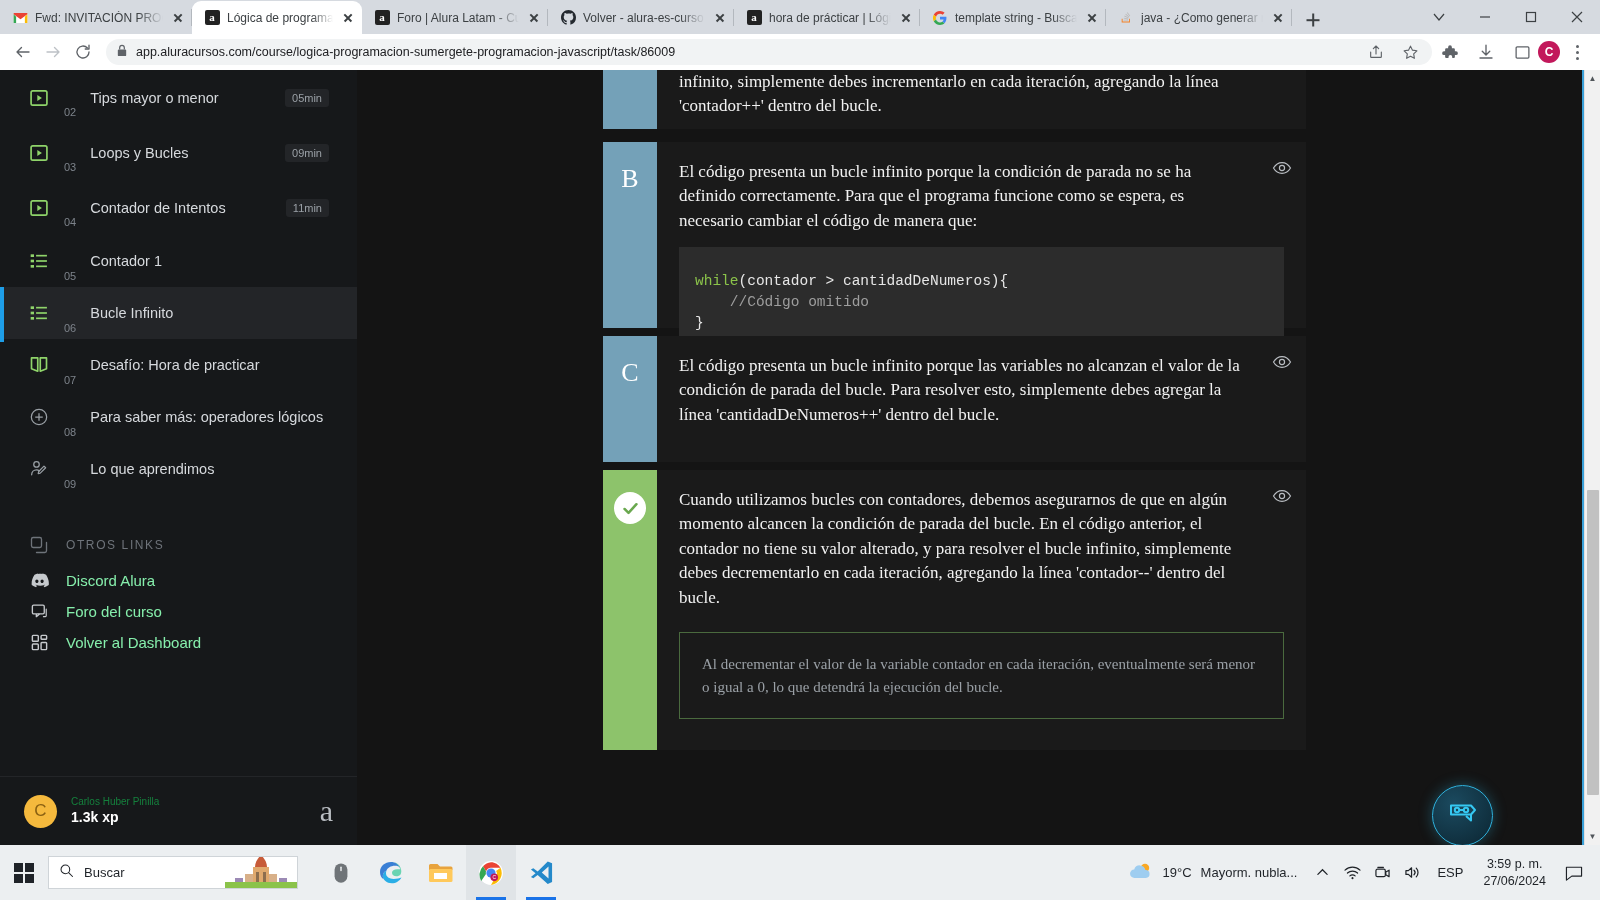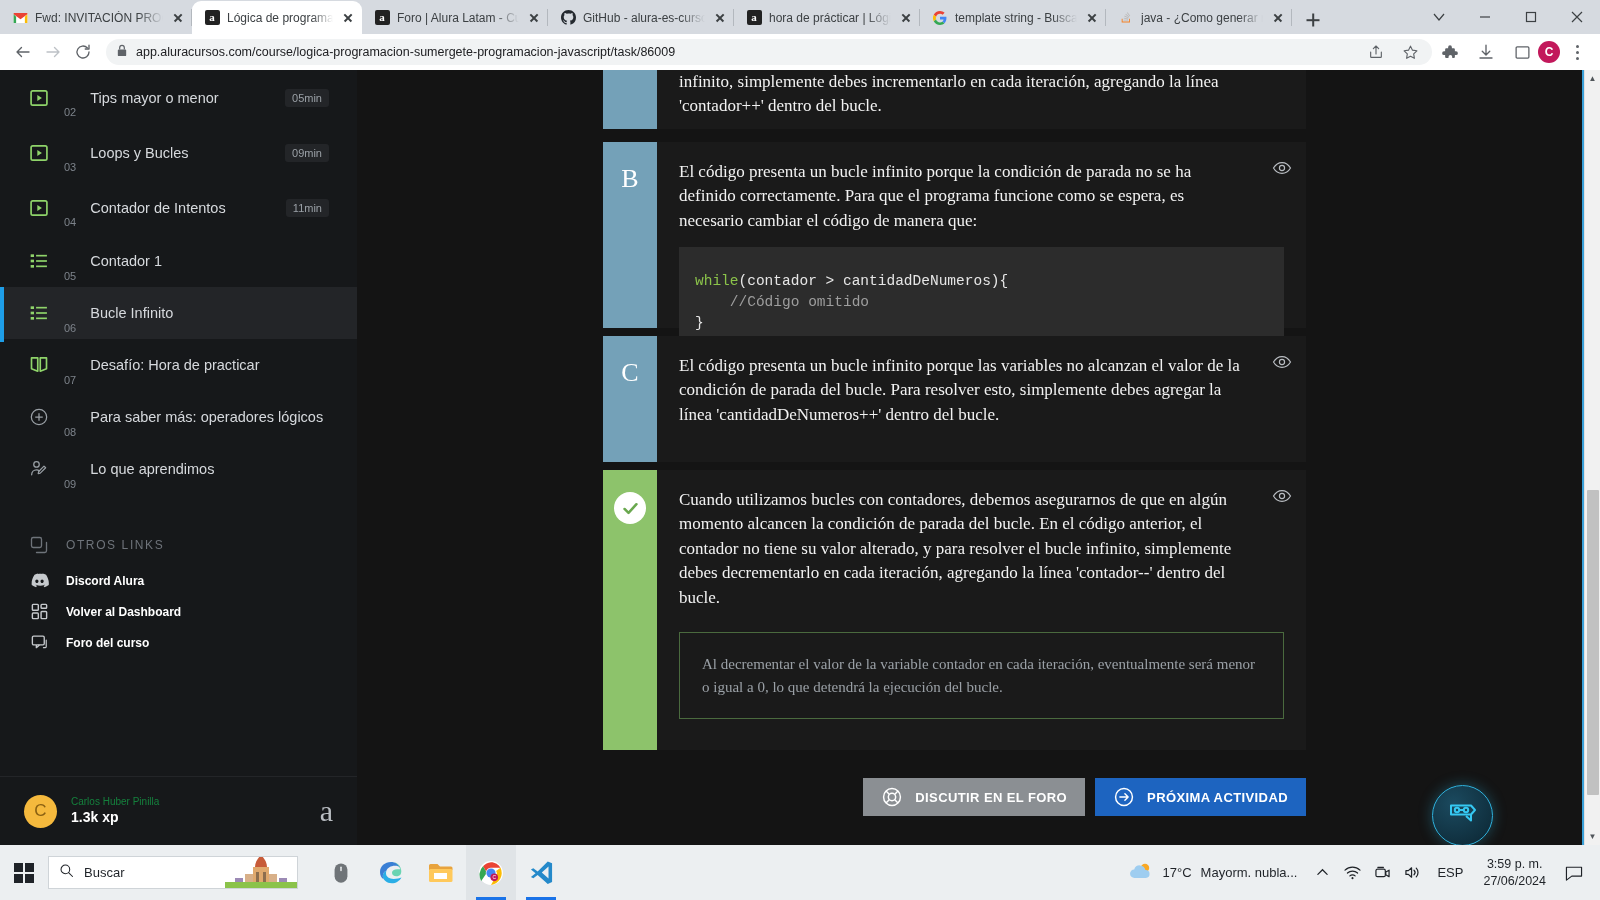--- a/index.html
+++ b/index.html
@@ -109,21 +109,21 @@
   .nav-dur {
     position:absolute; right:28px; top:50%; transform:translateY(-50%);
     background:#232528; color:#9aa0a6; font-size:11px; padding:3px 7px; border-radius:3px;
   }
 
   .links-head {
     display:flex; align-items:center; gap:16px; padding-left:28px; height:40px; margin-top:30px;
   }
   .links-head .lbl { color:#6e737a; font-size:12px; letter-spacing:1.6px; }
   .link-item { display:flex; align-items:center; gap:16px; padding-left:28px; height:31px; }
-  .link-item .lbl { color:#ffffff; font-size:12px;font-weight:bold; }
+  .link-item .lbl { color:#86efac; font-size:15px; }
   .link-ico { width:22px; height:22px; flex:0 0 22px; display:flex; align-items:center; justify-content:center; color:#c6c9cd; }
 
   .modo-claro {
     position:absolute; left:28px; top:610px; width:110px; height:66px;
     border:1px solid #3a3d42; border-radius:5px;
     display:flex; flex-direction:column; align-items:center; justify-content:center; gap:8px;
   }
   .modo-claro .lbl { color:#fff; font-size:11.5px; font-weight:bold; letter-spacing:.4px; }
 
   .userbar {
@@ -262,21 +262,21 @@
       <span class="tab-close"></span>
       <i class="tsep"></i>
     </div>
 
     <div class="tab" style="width:186px">
       <span class="tab-fav">
         <svg width="15" height="15" viewBox="0 0 16 16">
             <path fill="#24292f" d="M8 0C3.58 0 0 3.58 0 8c0 3.54 2.29 6.53 5.47 7.59.4.07.55-.17.55-.38 0-.19-.01-.82-.01-1.49-2.01.37-2.53-.49-2.69-.94-.09-.23-.48-.94-.82-1.13-.28-.15-.68-.52-.01-.53.63-.01 1.08.58 1.23.82.72 1.21 1.87.87 2.33.66.07-.52.28-.87.51-1.07-1.78-.2-3.64-.89-3.64-3.95 0-.87.31-1.59.82-2.15-.08-.2-.36-1.02.08-2.12 0 0 .67-.21 2.2.82a7.4 7.4 0 0 1 2-.27c.68 0 1.36.09 2 .27 1.53-1.04 2.2-.82 2.2-.82.44 1.1.16 1.92.08 2.12.51.56.82 1.27.82 2.15 0 3.07-1.87 3.75-3.65 3.95.29.25.54.73.54 1.48 0 1.07-.01 1.93-.01 2.2 0 .21.15.46.55.38A8.01 8.01 0 0 0 16 8c0-4.42-3.58-8-8-8z"></path>
           </svg>
       </span>
-      <span class="tab-title">GitHub - alura-es-curso</span>
+      <span class="tab-title">Volver - alura-es-curso</span>
       <span class="tab-close"></span>
       <i class="tsep"></i>
     </div>
 
     <div class="tab" style="width:186px">
       <span class="tab-fav">
           <span class="fav-alura">a</span>
         </span>
       <span class="tab-title">hora de prácticar | Lógi</span>
       <span class="tab-close"></span>
@@ -520,38 +520,38 @@
           <svg width="19" height="19" viewBox="0 0 24 18">
               <path fill="currentColor" d="M20.3 1.6A18.2 18.2 0 0 0 15.8.2l-.3.6c-1.7-.3-3.4-.3-5.1 0L10.2.2A18.2 18.2 0 0 0 5.7 1.6C2.6 6.1 1.7 10.5 2.2 14.8a18.4 18.4 0 0 0 5.5 2.8l1.2-1.9c-.7-.2-1.3-.5-1.9-.9l.5-.4c3.5 1.6 7.4 1.6 10.9 0l.5.4c-.6.4-1.2.7-1.9.9l1.2 1.9a18.4 18.4 0 0 0 5.5-2.8c.6-5-.9-9.3-3.4-13.2zM8.7 12.2c-1.1 0-2-1-2-2.3s.9-2.3 2-2.3 2 1 2 2.3-.9 2.3-2 2.3zm6.6 0c-1.1 0-2-1-2-2.3s.9-2.3 2-2.3 2 1 2 2.3-.9 2.3-2 2.3z"></path>
             </svg>
         </span>
         <span class="lbl">Discord Alura</span>
       </div>
 
       <div class="link-item">
         <span class="link-ico">
           <svg width="19" height="19" viewBox="0 0 24 24">
+              <rect x="3" y="4" width="15" height="11" rx="1.6" stroke="currentColor" stroke-width="1.7" fill="none"></rect>
+              <path d="M8 15v3.5L12 15" stroke="currentColor" stroke-width="1.7" fill="none" stroke-linejoin="round"></path>
+              <path d="M20.5 9v8.5c0 .6-.4 1-1 1H17" stroke="currentColor" stroke-width="1.5" fill="none" stroke-linecap="round"></path>
+            </svg>
+        </span>
+        <span class="lbl">Foro del curso</span>
+      </div>
+
+      <div class="link-item">
+        <span class="link-ico">
+          <svg width="19" height="19" viewBox="0 0 24 24">
               <rect x="3" y="3" width="7.5" height="7.5" rx="1" stroke="currentColor" stroke-width="1.8" fill="none"></rect>
               <rect x="14" y="3" width="7" height="5" rx="1" stroke="currentColor" stroke-width="1.8" fill="none"></rect>
               <rect x="3" y="14" width="7.5" height="7" rx="1" stroke="currentColor" stroke-width="1.8" fill="none"></rect>
               <rect x="14" y="12" width="7" height="9" rx="1" stroke="currentColor" stroke-width="1.8" fill="none"></rect>
             </svg>
         </span>
         <span class="lbl">Volver al Dashboard</span>
-      </div>
-
-      <div class="link-item">
-        <span class="link-ico">
-          <svg width="19" height="19" viewBox="0 0 24 24">
-              <rect x="3" y="4" width="15" height="11" rx="1.6" stroke="currentColor" stroke-width="1.7" fill="none"></rect>
-              <path d="M8 15v3.5L12 15" stroke="currentColor" stroke-width="1.7" fill="none" stroke-linejoin="round"></path>
-              <path d="M20.5 9v8.5c0 .6-.4 1-1 1H17" stroke="currentColor" stroke-width="1.5" fill="none" stroke-linecap="round"></path>
-            </svg>
-        </span>
-        <span class="lbl">Foro del curso</span>
       </div>
     </div>
 
 
     <div class="userbar">
       <div class="avatar">C</div>
       <div>
         <div class="uname">Carlos Huber Pinilla</div>
         <div class="uxp">1.3k xp</div>
       </div>
@@ -616,41 +616,20 @@
           <svg width="20" height="20" viewBox="0 0 24 24">
               <path d="M1.8 12S5.6 5.5 12 5.5 22.2 12 22.2 12 18.4 18.5 12 18.5 1.8 12 1.8 12z" stroke="currentColor" stroke-width="1.4" fill="none"></path>
               <circle cx="12" cy="12" r="3.1" stroke="currentColor" stroke-width="1.4" fill="none"></circle>
             </svg>
         </span>
         <div class="opt-text">Cuando utilizamos bucles con contadores, debemos asegurarnos de que en algún momento alcancen la condición de parada del bucle. En el código anterior, el contador no tiene su valor alterado, y para resolver el bucle infinito, simplemente debes decrementarlo en cada iteración, agregando la línea 'contador--' dentro del bucle.</div>
         <div class="note">Al decrementar el valor de la variable contador en cada iteración, eventualmente será menor o igual a 0, lo que detendrá la ejecución del bucle.</div>
       </div>
     </div>
 
-    <div class="actions">
-      <div class="btn forum">
-        <span class="btn-ico">
-          <svg width="22" height="22" viewBox="0 0 24 24">
-              <circle cx="12" cy="12" r="9.2" stroke="#fff" stroke-width="1.6" fill="none"></circle>
-              <circle cx="12" cy="12" r="4" stroke="#fff" stroke-width="1.6" fill="none"></circle>
-              <path d="M5.5 5.5l3.7 3.7M18.5 5.5l-3.7 3.7M5.5 18.5l3.7-3.7M18.5 18.5l-3.7-3.7" stroke="#fff" stroke-width="1.6"></path>
-            </svg>
-        </span>
-        <span>DISCUTIR EN EL FORO</span>
-      </div>
-      <div class="btn next">
-        <span class="btn-ico">
-          <svg width="22" height="22" viewBox="0 0 24 24">
-              <circle cx="12" cy="12" r="9.2" stroke="#fff" stroke-width="1.6" fill="none"></circle>
-              <path d="M7.5 12h9M13 8.5l3.5 3.5L13 15.5" stroke="#fff" stroke-width="1.6" fill="none" stroke-linecap="round" stroke-linejoin="round"></path>
-            </svg>
-        </span>
-        <span>PRÓXIMA ACTIVIDAD</span>
-      </div>
-    </div>
 
     <div class="chatbubble">
       <span>
         <svg width="34" height="34" viewBox="0 0 34 34">
           <path d="M5 8.5h20l4 4.5-4 4.5H5z" stroke="#35c8f2" stroke-width="2" fill="none" stroke-linejoin="round"></path>
           <path d="M25 17.5v6l-5-4.5" stroke="#35c8f2" stroke-width="2" fill="none" stroke-linejoin="round"></path>
           <circle cx="11" cy="13" r="2.2" stroke="#35c8f2" stroke-width="2" fill="none"></circle>
           <circle cx="20" cy="13" r="2.2" stroke="#35c8f2" stroke-width="2" fill="none"></circle>
           <path d="M13.2 13h4.6" stroke="#35c8f2" stroke-width="2"></path>
         </svg>
@@ -740,21 +719,21 @@
   </div>
 
   <div class="tray">
     <div class="tray-weather">
       <span>
         <svg width="26" height="20" viewBox="0 0 26 20">
             <circle cx="17" cy="7" r="4.2" fill="#f9a825"></circle>
             <path d="M6.5 17a4.3 4.3 0 0 1-.3-8.6A5.8 5.8 0 0 1 17.4 9a3.9 3.9 0 0 1 .4 7.9z" fill="#9ecdf0"></path>
           </svg>
       </span>
-      <span class="t">17°C</span>
+      <span class="t">19°C</span>
       <span class="t">Mayorm. nubla...</span>
     </div>
     <div class="tray-ico">
       <svg width="13" height="13" viewBox="0 0 14 14">
           <path d="M2 9l5-5 5 5" stroke="#1f2328" stroke-width="1.3" fill="none" stroke-linecap="round"></path>
         </svg>
     </div>
     <div class="tray-ico">
       <svg width="17" height="15" viewBox="0 0 18 16">
           <path d="M1 5.5C3.2 3.4 6 2.2 9 2.2s5.8 1.2 8 3.3" stroke="#1f2328" stroke-width="1.3" fill="none" stroke-linecap="round"></path>

